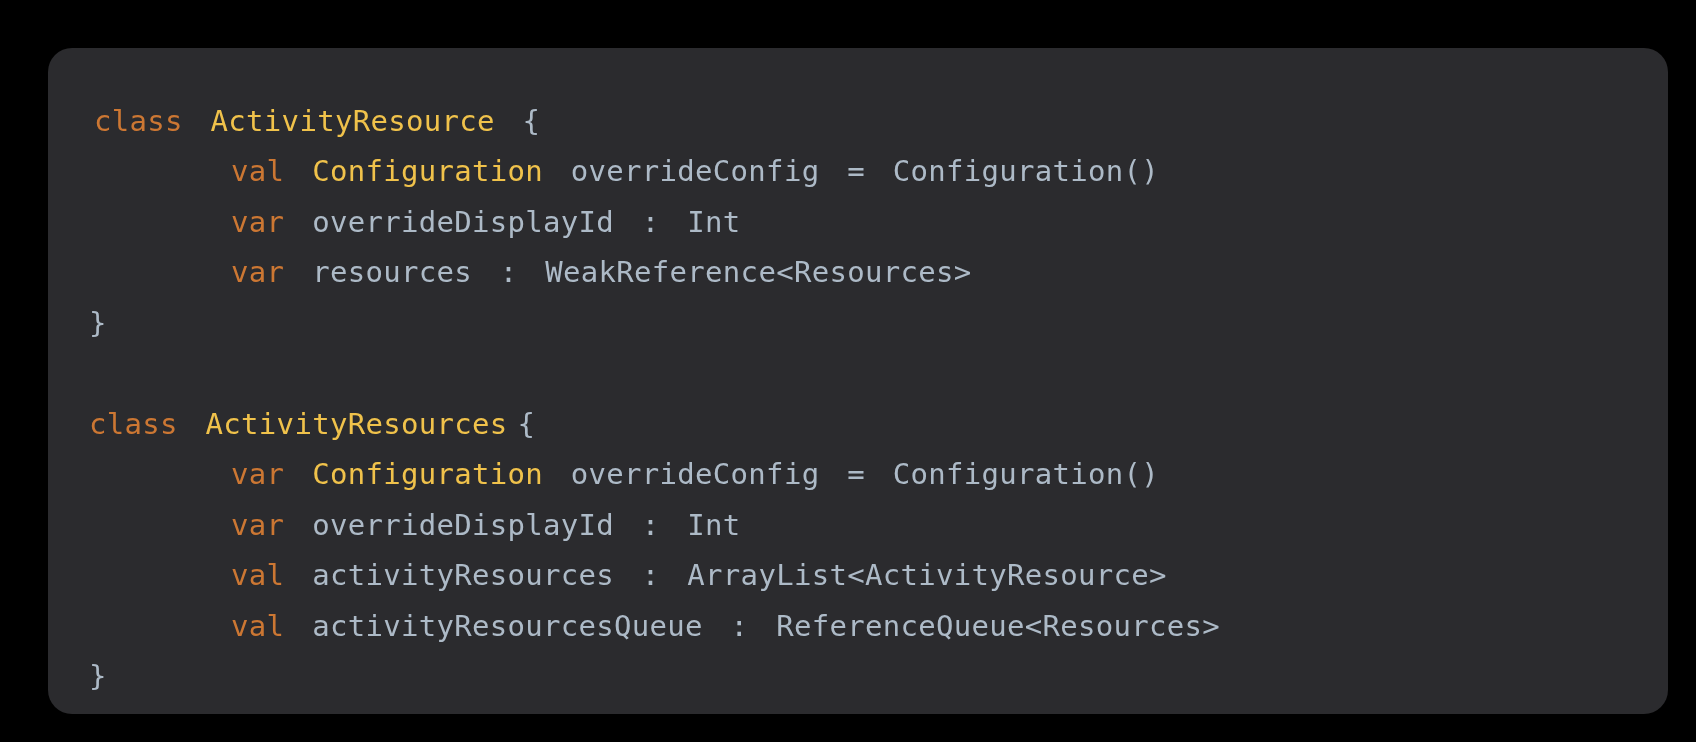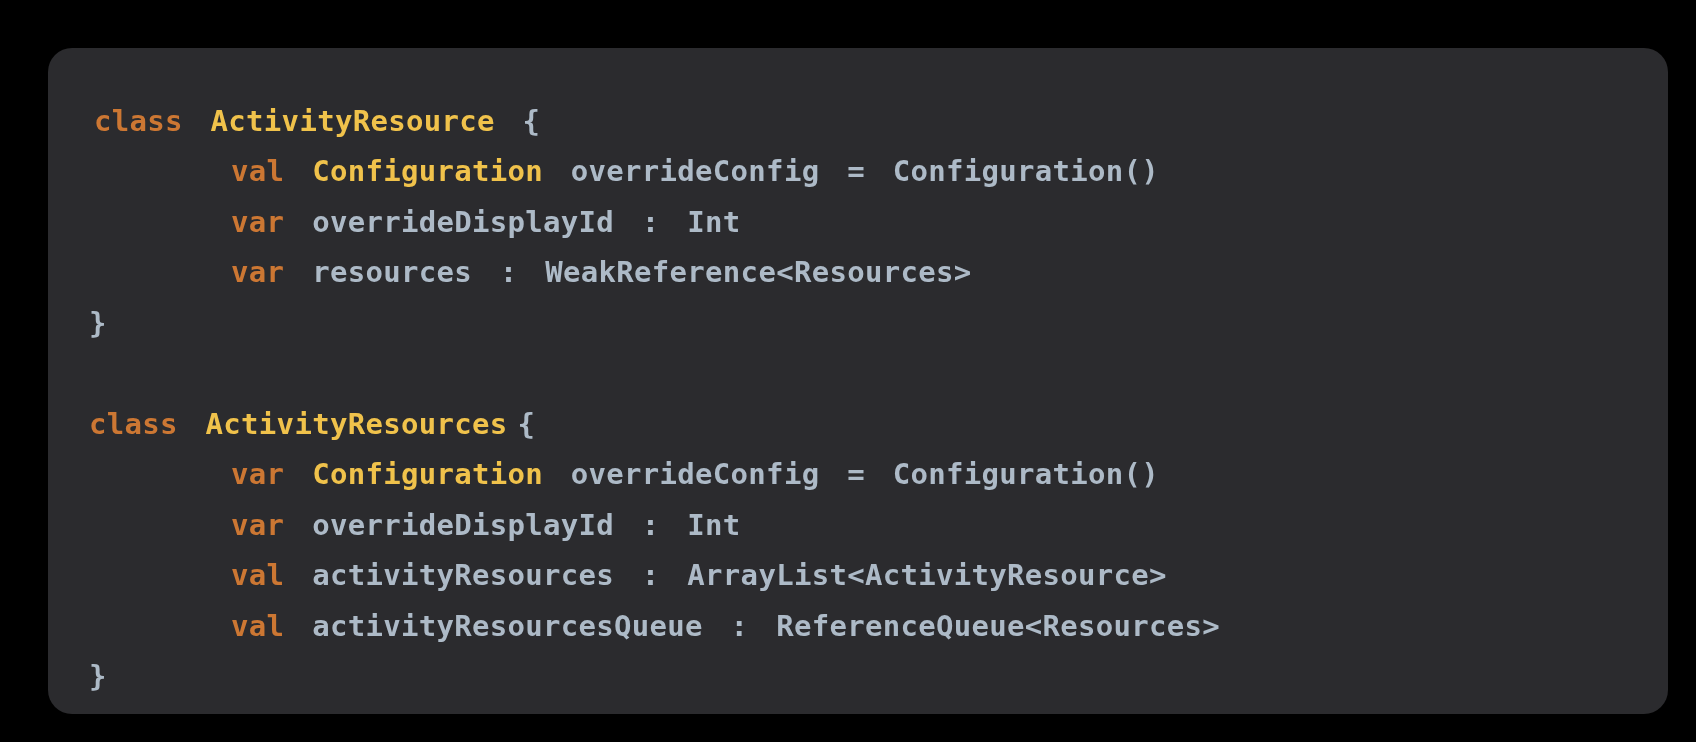--- a/index.html
+++ b/index.html
@@ -1,15 +1,15 @@
 <!DOCTYPE html>
 <html><head>
 <meta charset="utf-8">
 <style>
-  * { margin: 5px; padding: 0; box-sizing: border-box; font-weight: bold; }
+  * { margin: 5px; padding: 0; box-sizing: border-box; }
   body {
     background: #000000;
     width: 1696px;
     height: 742px;
     display: flex;
     align-items: center;
     justify-content: center;
     font-family: "SF Mono", "Monaco", "Menlo", "Consolas", "Courier New", monospace;
   }
   .code-block {

